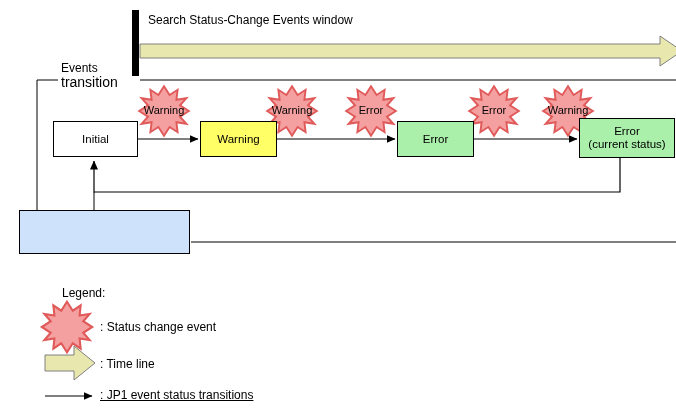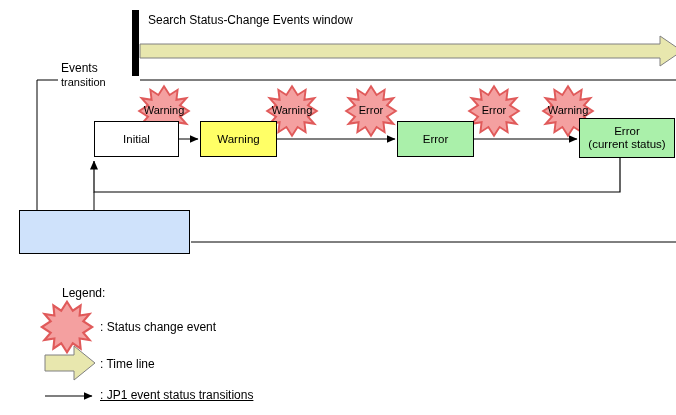--- a/index.html
+++ b/index.html
@@ -13,27 +13,27 @@
   svg#canvas{position:absolute;left:0;top:0;width:676px;height:415px;}
 
   .lbl{position:absolute;font-size:11.5px;line-height:13px;color:#000;white-space:pre;}
 
   
   #tl-title{left:136px;top:14px;font-size:12px;}
   #tl-sub{left:142px;top:32px;font-size:12px;}
 
   
   #st-cap-1{left:49px;top:62px;font-size:12px;}
-  #st-cap-2{left:49px;top:76px;font-size:11px;}
+  #st-cap-2{left:49px;top:76px;font-size:14px;}
 
   
   .box{position:absolute;box-sizing:border-box;border:1px solid #000;
        display:flex;align-items:center;justify-content:center;
        font-size:11.5px;line-height:13px;text-align:center;}
-  #box-initial{left:41px;top:121px;width:85px;height:36px;background:#ffffff;margin-left:41px;}
+  #box-initial{left:41px;top:121px;width:85px;height:36px;background:#ffffff;}
   #box-warning{left:188px;top:121px;width:77px;height:36px;background:#ffff66;}
   #box-error{left:385px;top:121px;width:77px;height:36px;background:#aaf0aa;}
   #box-error-cur{left:567px;top:118px;width:96px;height:40px;background:#aaf0aa;}
   #box-error-cur .two{display:block;}
 
   
   #box-monitor{position:absolute;left:7px;top:210px;width:171px;height:44px;
        box-sizing:border-box;border:1px solid #000;background:#cfe2fb;}
   #monitor-label{position:absolute;left:53px;top:225px;font-size:12px;}
   .star-txt{position:absolute;font-size:11px;line-height:11px;text-align:center;white-space:pre;}

